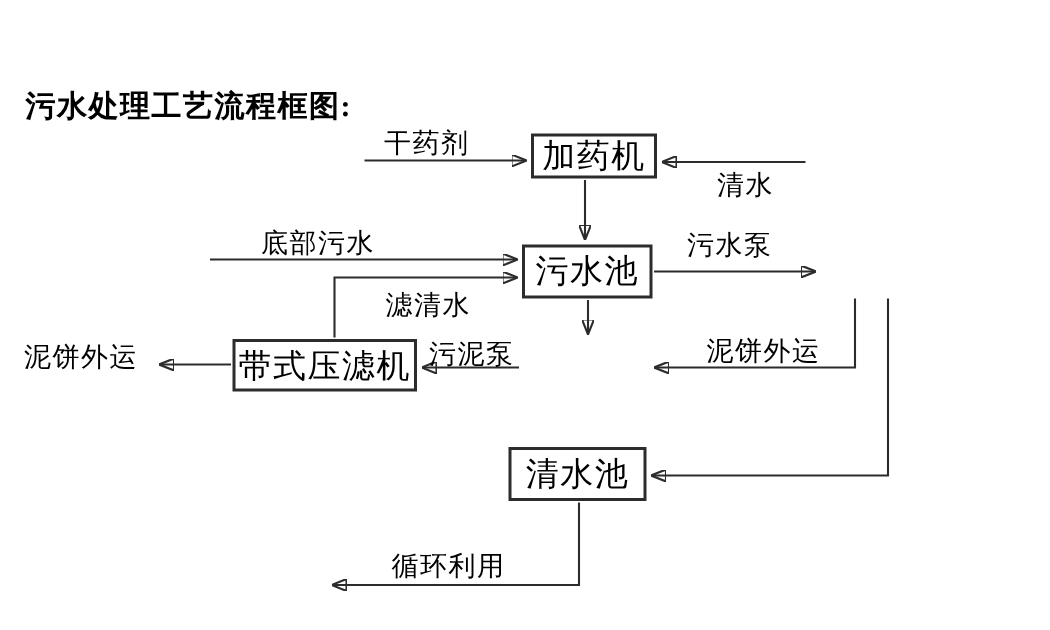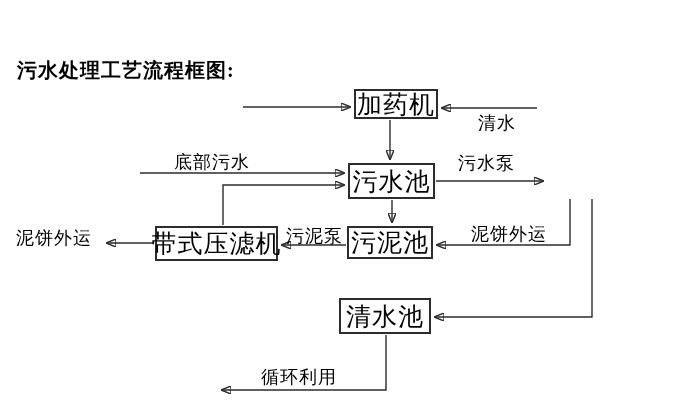--- a/index.html
+++ b/index.html
@@ -39,21 +39,21 @@
     stroke-width: 1.4;
   }
   .node {
     position: absolute;
     box-sizing: border-box;
     border: 2px solid #2c2c2c;
     background: #ffffff;
     display: flex;
     align-items: center;
     justify-content: center;
-    font-size: 25px;
+    font-size: 22px;
     white-space: nowrap;
     letter-spacing: 1px;
   }
   .node-dosing   { left: 354px; top:  89px; width:  84px; height: 30px; }
   .node-sewage   { left: 348px; top: 163px; width:  87px; height: 36px; }
   .node-tower    { left: 547px; top: 165px; width: 134px; height: 33px; }
   .node-sludge   { left: 347px; top: 226px; width:  86px; height: 33px; }
   .node-press    { left: 155px; top: 226px; width: 123px; height: 35px; }
   .node-clean    { left: 339px; top: 298px; width:  92px; height: 36px; }
   .flow-label {
@@ -98,31 +98,30 @@
     <path d="M592 199 V317 H435" marker-end="url(#arrow)"></path>
     <path d="M386 335 V390 H222" marker-end="url(#arrow)"></path>
   </svg>
 
   <div class="node node-dosing">
     <span>加药机</span>
   </div>
   <div class="node node-sewage">
     <span>污水池</span>
   </div>
-  <div class="node node-sludge">
-    <span>污泥池</span>
-  </div>
   <div class="node node-clean">
     <span>清水池</span>
   </div>
   <div class="node node-press">
     <span>带式压滤机</span>
   </div>
 
+  <div class="flow-label lbl-dry-agent">干药剂</div>
   <div class="flow-label lbl-clean-water">清水</div>
   <div class="flow-label lbl-sand-wash">底部污水</div>
   <div class="flow-label lbl-sewage-pump">污水泵</div>
+  <div class="flow-label lbl-filtered">滤清水</div>
   <div class="flow-label lbl-sludge-pump">污泥泵</div>
   <div class="flow-label lbl-bottom">泥饼外运</div>
   <div class="flow-label lbl-recycling">循环利用</div>
   <div class="flow-label lbl-mud-cake">泥饼外运</div>
 
 </div>
 
 </body></html>

